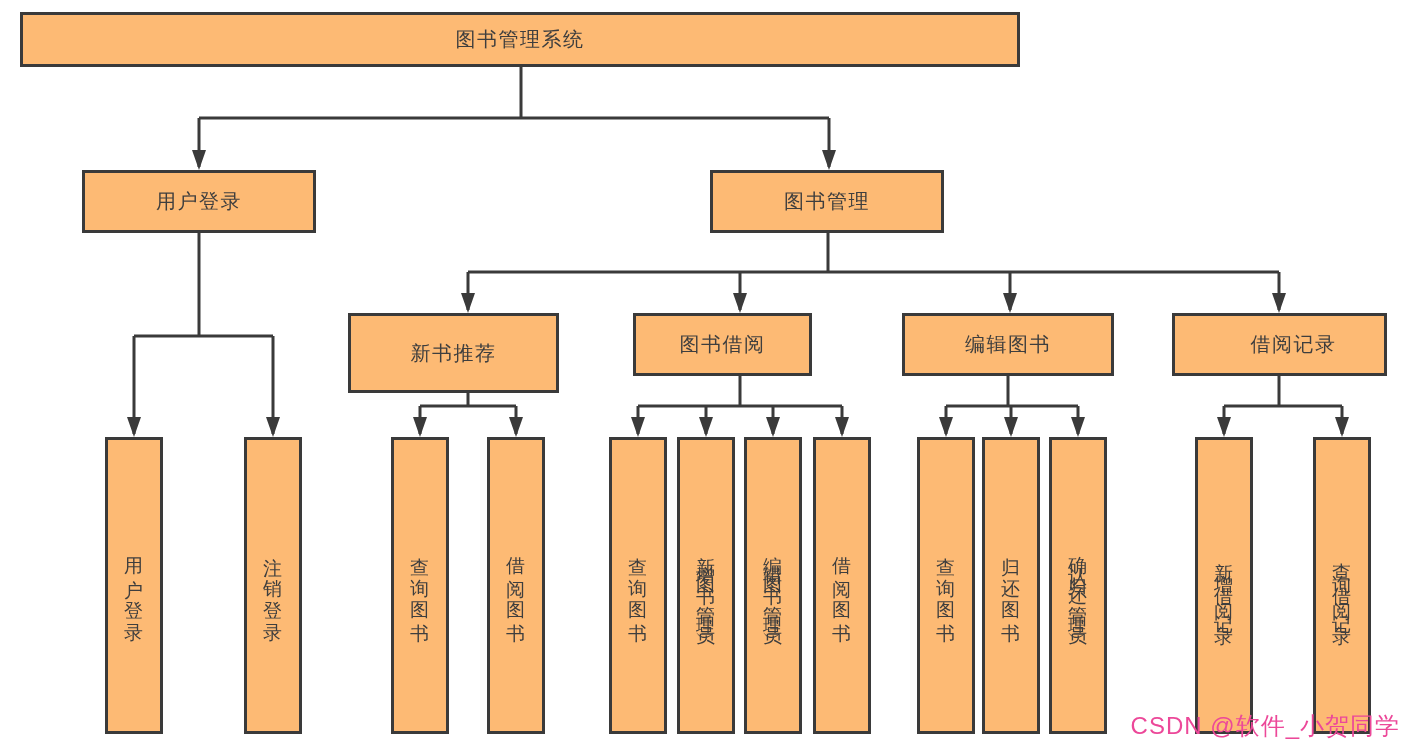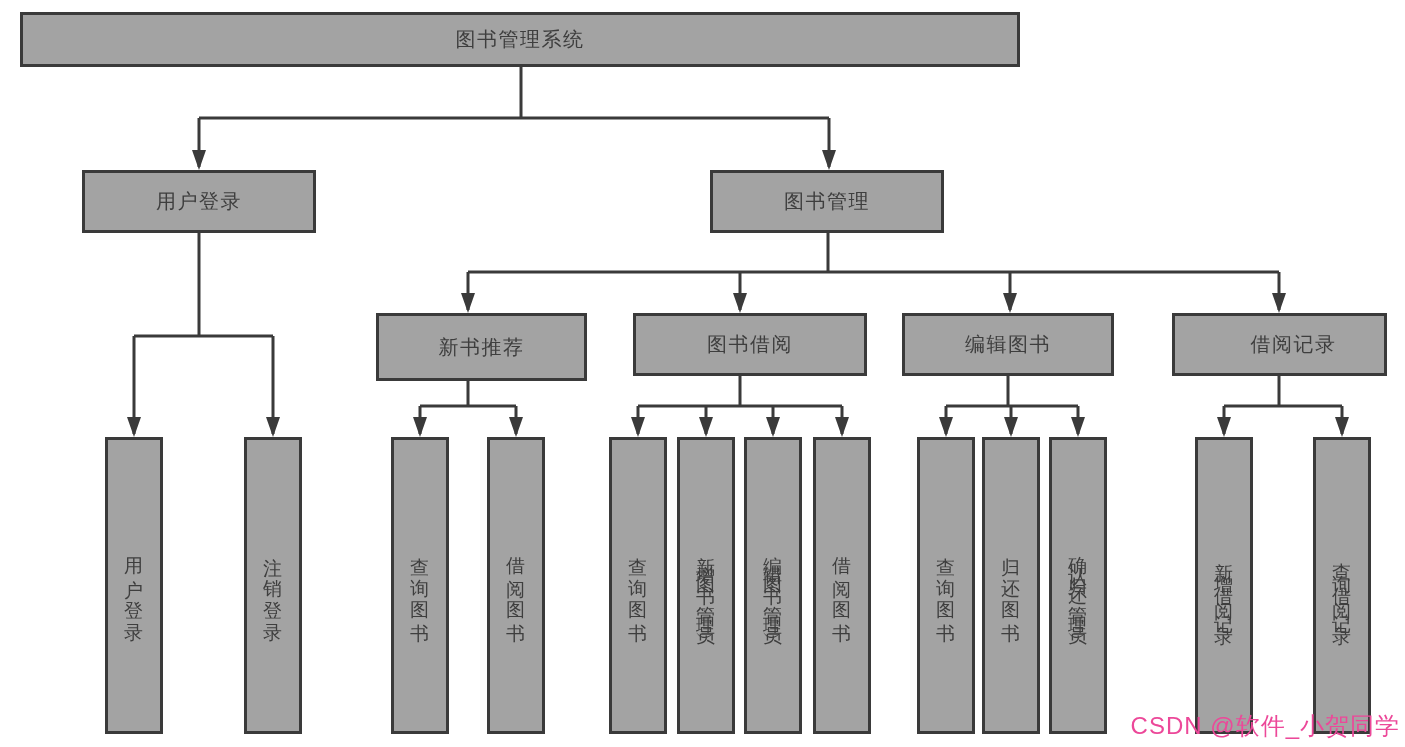--- a/index.html
+++ b/index.html
@@ -12,21 +12,21 @@
     overflow: hidden;
   }
   svg.wires {
     position: absolute;
     left: 0; top: 0;
     width: 1405px; height: 747px;
     z-index: 1;
   }
   .box {
     position: absolute;
-    background: #a3a3a3;
+    background: #fdba74;
     border: 3px solid #3a3a3a;
     box-sizing: border-box;
     display: flex;
     align-items: center;
     justify-content: center;
     color: #3e3e3e;
     z-index: 2;
   }
   .hbox {
     font-size: 20px;
@@ -88,22 +88,22 @@
       <polygon points="1217,417 1231,417 1224,437"></polygon>
       <polygon points="1335,417 1349,417 1342,437"></polygon>
     </g>
   </svg>
 
   <div class="box hbox" style="left:20px; top:12px; width:1000px; height:55px;">图书管理系统</div>
 
   <div class="box hbox" style="left:82px; top:170px; width:234px; height:63px;">用户登录</div>
   <div class="box hbox" style="left:710px; top:170px; width:234px; height:63px;">图书管理</div>
 
-  <div class="box hbox" style="left:376px; top:313px; width:211px; height:68px;">新书推荐</div>
-  <div class="box hbox" style="left:633px; top:313px; width:234px; height:63px;">图书借阅</div>
+  <div class="box hbox" style="left:348px; top:313px; width:211px; height:80px;">新书推荐</div>
+  <div class="box hbox" style="left:633px; top:313px; width:179px; height:63px;">图书借阅</div>
   <div class="box hbox" style="left:902px; top:313px; width:212px; height:63px;">编辑图书</div>
   <div class="box hbox" style="left:1172px; top:313px; width:215px; height:63px;padding-left:28px;">借阅记录</div>
 
   <div class="box vt vt-4" style="left:105px; top:437px; width:58px; height:297px;">用户登录</div>
   <div class="box vt vt-4" style="left:244px; top:437px; width:58px; height:297px;">注销登录</div>
 
   <div class="box vt vt-4" style="left:391px; top:437px; width:58px; height:297px;">查询图书</div>
   <div class="box vt vt-4" style="left:487px; top:437px; width:58px; height:297px;">借阅图书</div>
 
   <div class="box vt vt-4" style="left:609px; top:437px; width:58px; height:297px;">查询图书</div>

